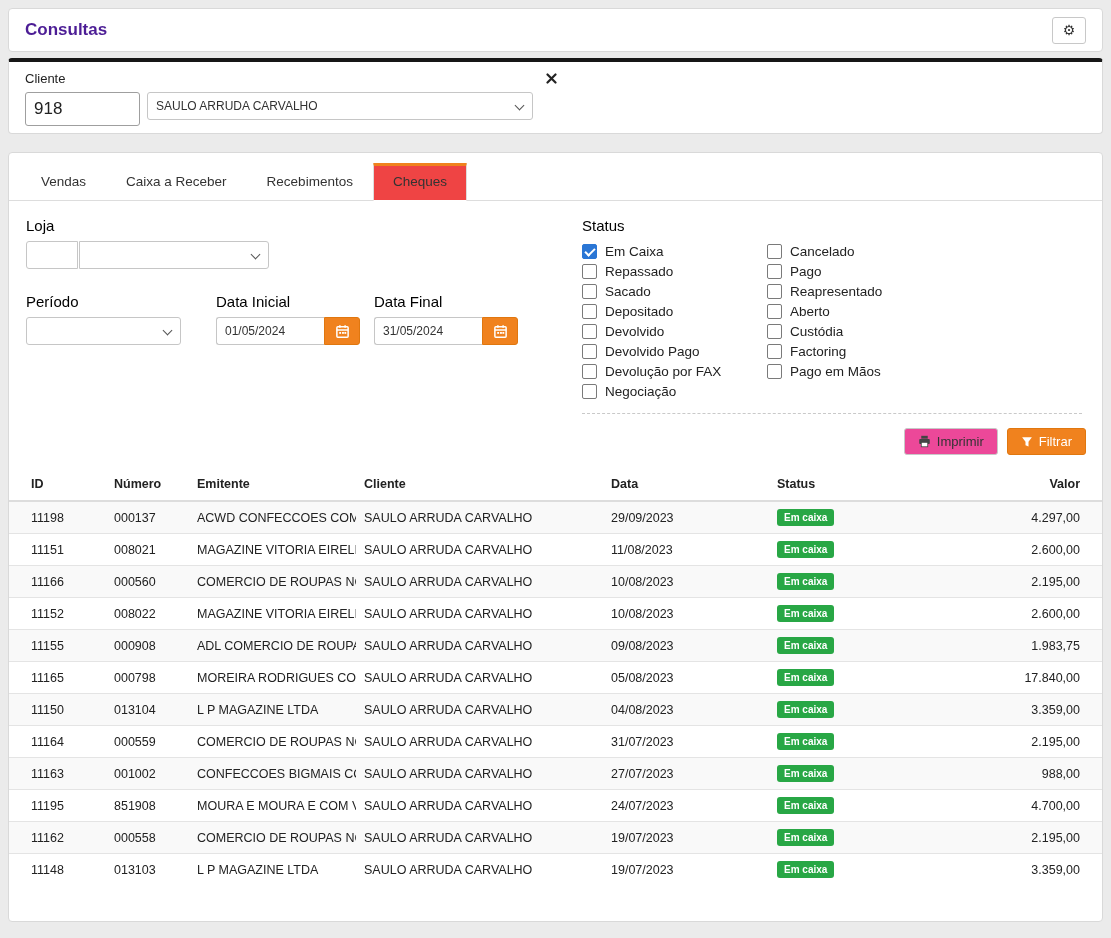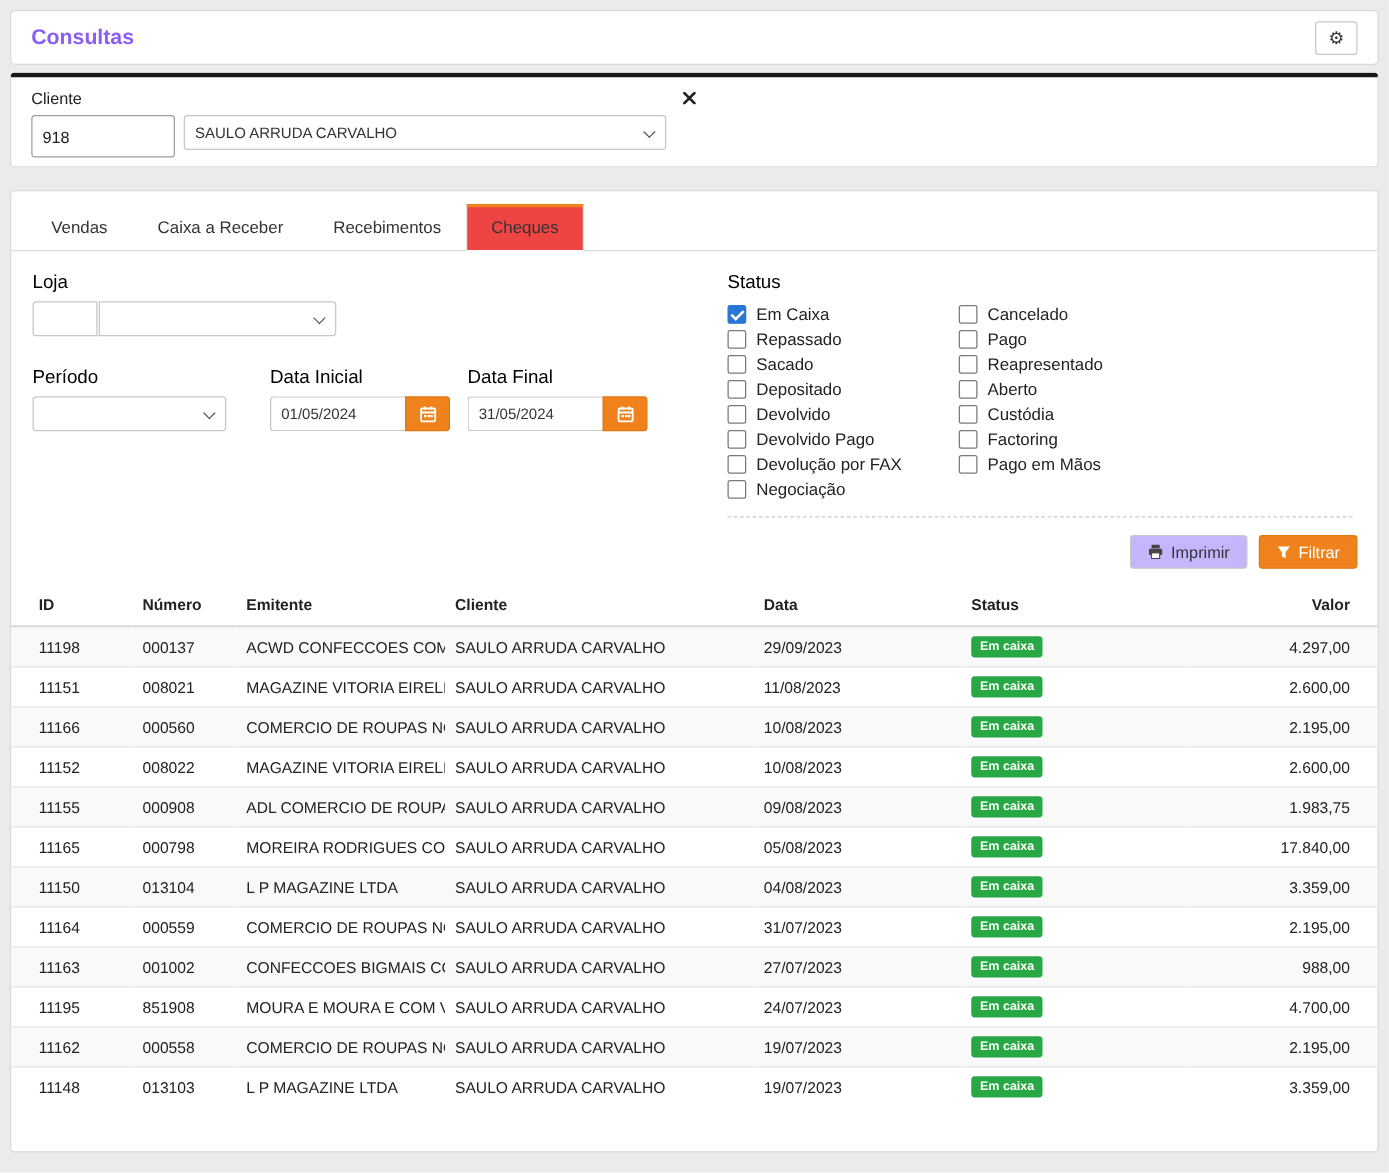--- a/index.html
+++ b/index.html
@@ -6,31 +6,31 @@
   body {
     width: 1111px; height: 938px; overflow: hidden;
     background: #ebebeb;
     font-family: "Liberation Sans", sans-serif;
     color: #333;
   }
   .card { background: #fff; border: 1px solid #d9d9d9; border-radius: 4px; margin: 0 8px; }
 
   
   .header-card { margin-top: 8px; display: flex; align-items: center; justify-content: space-between; padding: 9px 16px; height: 44px; }
-  .page-title { font-size: 17px; font-weight: bold; color: #8b5cf6; text-align: center; }
+  .page-title { font-size: 17px; font-weight: bold; color: #4c1d95; text-align: center; }
   .gear-btn { width: 34px; height: 27px; background: #fff; border: 1px solid #c8c8c8; border-radius: 3px; font-size: 14px; color: #333; display: flex; align-items: center; justify-content: center; cursor: pointer; }
 
   
   .client-card { margin-top: 6px; border-top: 4px solid #171717; padding: 9px 16px 14px; height: 76px; }
   .client-top { width: 532px; display: flex; align-items: center; justify-content: space-between; margin-bottom: 6px; }
   .field-label { font-size: 13px; color: #222; }
   .clear-x { cursor: pointer; display: inline-flex; align-items: center; }
   .client-controls { display: flex; gap: 7px; }
   input[type="text"] { font-family: inherit; }
-  .client-code { width: 115px; height: 28px; border: 1px solid #9f9f9f; border-radius: 3px; padding: 16px 8px; font-size: 13px; color: #222; }
+  .client-code { width: 115px; height: 28px; border: 1px solid #9f9f9f; border-radius: 3px; padding: 16px 8px; font-size: 17px; color: #222; }
 
   .select-wrap { position: relative; display: inline-block; }
   .select-wrap select {
     appearance: none; -webkit-appearance: none; width: 100%; height: 28px;
     border: 1px solid #c6c6c6; border-radius: 3px; background: #fff;
     padding: 0 24px 0 8px; font-size: 12px; font-family: inherit; color: #333;
   }
   .select-wrap::after {
     content: ""; position: absolute; right: 10px; top: 10px; width: 6px; height: 6px;
     border-right: 1.6px solid #555; border-bottom: 1.6px solid #555;
@@ -66,21 +66,21 @@
   .status-colA { width: 185px; }
   .status-colB { flex: 1; }
   .status-item { display: flex; align-items: center; gap: 8px; height: 20px; cursor: pointer; font-size: 13.5px; color: #222; }
   .cb { width: 15px; height: 15px; border: 1px solid #7a7a7a; border-radius: 2px; background: #fff; position: relative; flex: none; }
   .cb.checked { background: #2a76d5; border-color: #2a76d5; }
   .cb.checked::after { content: ""; position: absolute; left: 4px; top: 1px; width: 4px; height: 8px; border-right: 2px solid #fff; border-bottom: 2px solid #fff; transform: rotate(45deg); }
 
   
   .actions { display: flex; justify-content: flex-end; gap: 9px; padding: 14px 16px 0; }
   .btn { display: inline-flex; align-items: center; gap: 6px; font-size: 13px; font-family: inherit; border-radius: 3px; padding: 0 13px; height: 27px; cursor: pointer; }
-  .btn-light { background: #c4b5fd; border: 1px solid #c8c8c8; color: #333; }
+  .btn-light { background: #ec4899; border: 1px solid #c8c8c8; color: #333; }
   .btn-orange { background: #f0821e; border: 1px solid #e0770f; color: #fff; }
   .btn .ic { display: inline-flex; align-items: center; }
 
   
   table { width: 100%; border-collapse: collapse; table-layout: fixed; margin-top: 13px; font-size: 12.5px; }
   thead th { text-align: left; font-weight: bold; padding: 9px 8px; border-bottom: 2px solid #ddd; font-size: 12.5px; color: #222; }
   th:nth-child(1) { width: 97px; }
   th:nth-child(2) { width: 83px; }
   th:nth-child(3) { width: 167px; }
   th:nth-child(4) { width: 247px; }

